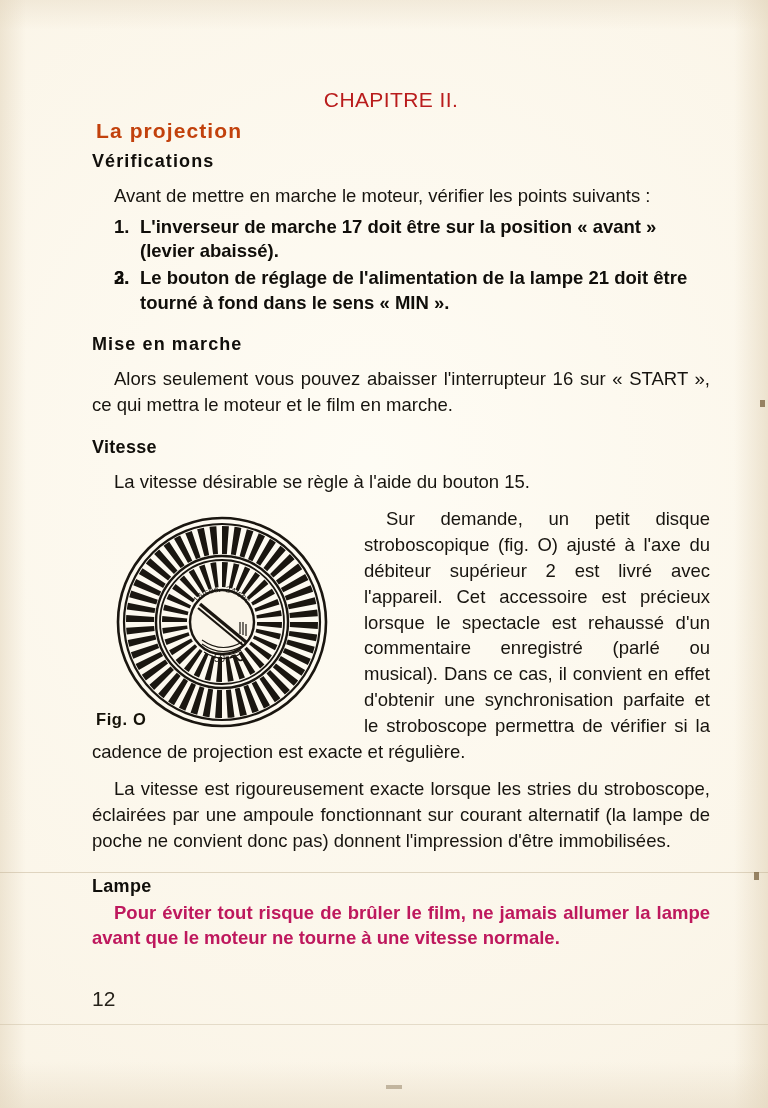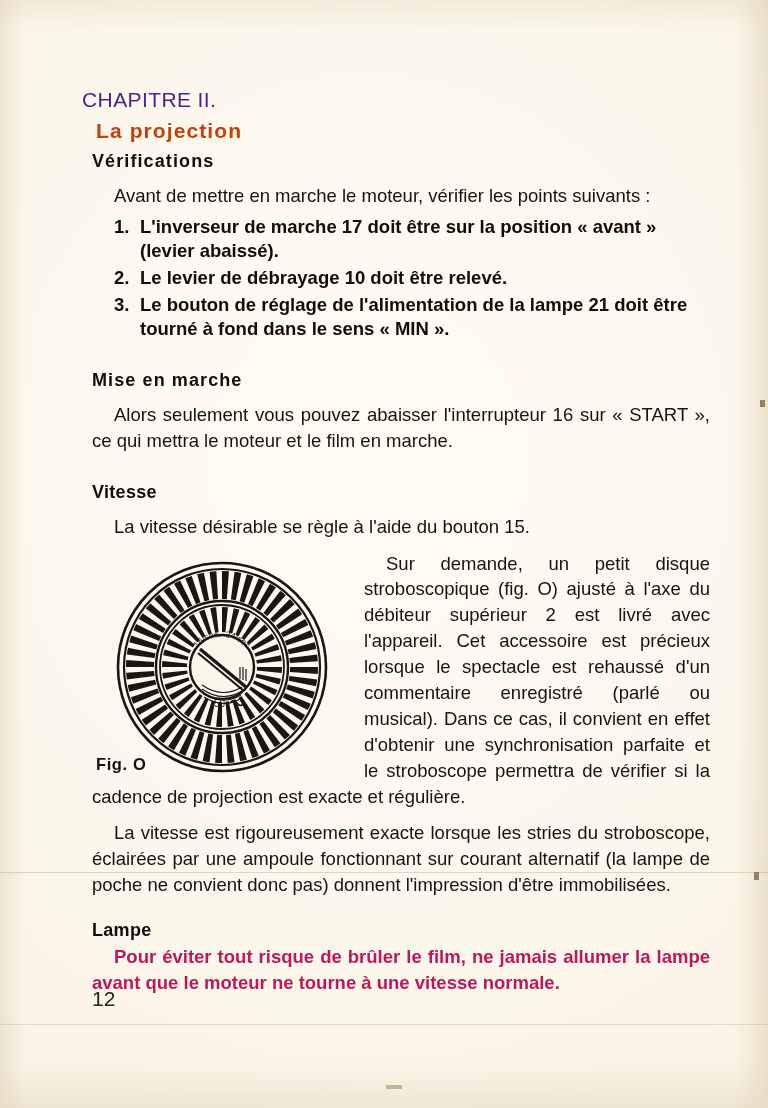--- a/index.html
+++ b/index.html
@@ -75,45 +75,46 @@
 
   
   .content {
     position: absolute;
     left: 92px;
     top: 0;
     width: 618px;
     color: #17140f;
   }
   .chapter-title {
+    text-align: center;
     font-size: 21px;
     letter-spacing: 0.4px;
     font-weight: 400;
     margin: 0;
     padding-top: 88px;
-    color: #4c1d95;
+    color: #b91c1c;
     position: relative;
     left: -10px;
   }
   h1.page-heading {
     font-size: 21px;
     font-weight: bold;
     letter-spacing: 1.1px;
     margin: 7px 0 0 4px;
     color: #c2410c;
   }
   h2.sub-heading {
     font-size: 18px;
     font-weight: bold;
     letter-spacing: 0.3px;
     margin: 8px 0 0 0;
     color: #100e0a;
   }
   h2.sub-heading.spaced { letter-spacing: 1.1px; }
-  h2.sub-heading.mt { margin-top: 28px; }
+  h2.sub-heading.mt { margin-top: 19px; }
 
   p.body {
     font-size: 18.5px;
     line-height: 1.40;
     margin: 11px 0 0 0;
     text-align: justify;
     text-indent: 22px;
     color: #17140f;
   }
 
@@ -191,21 +192,20 @@
     <h2 class="sub-heading spaced">Vérifications</h2>
     <p class="body">Avant de mettre en marche le moteur, vérifier les points suivants :</p>
 
     <ol class="checks">
       <li>
         <span class="num">1.</span>
         <span>L'inverseur de marche 17 doit être sur la position « avant » (levier abaissé).</span>
       </li>
       <li>
         <span class="num">2.</span>
-        <span>Le levier de débrayage 10 doit être relevé.</span>
       </li>
       <li>
         <span class="num">3.</span>
         <span>Le bouton de réglage de l'alimentation de la lampe 21 doit être tourné à fond dans le sens « MIN ».</span>
       </li>
     </ol>
 
     <h2 class="sub-heading spaced mt">Mise en marche</h2>
     <p class="body">Alors seulement vous pouvez abaisser l'interrupteur 16 sur « START », ce qui mettra le moteur et le film en marche.</p>
 

